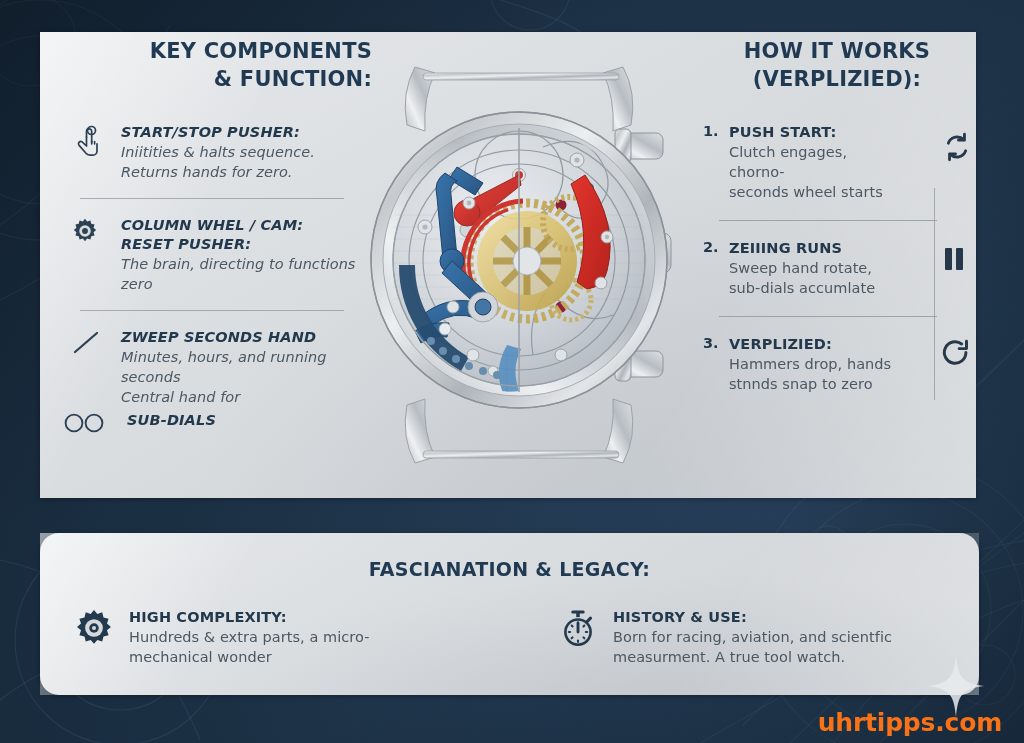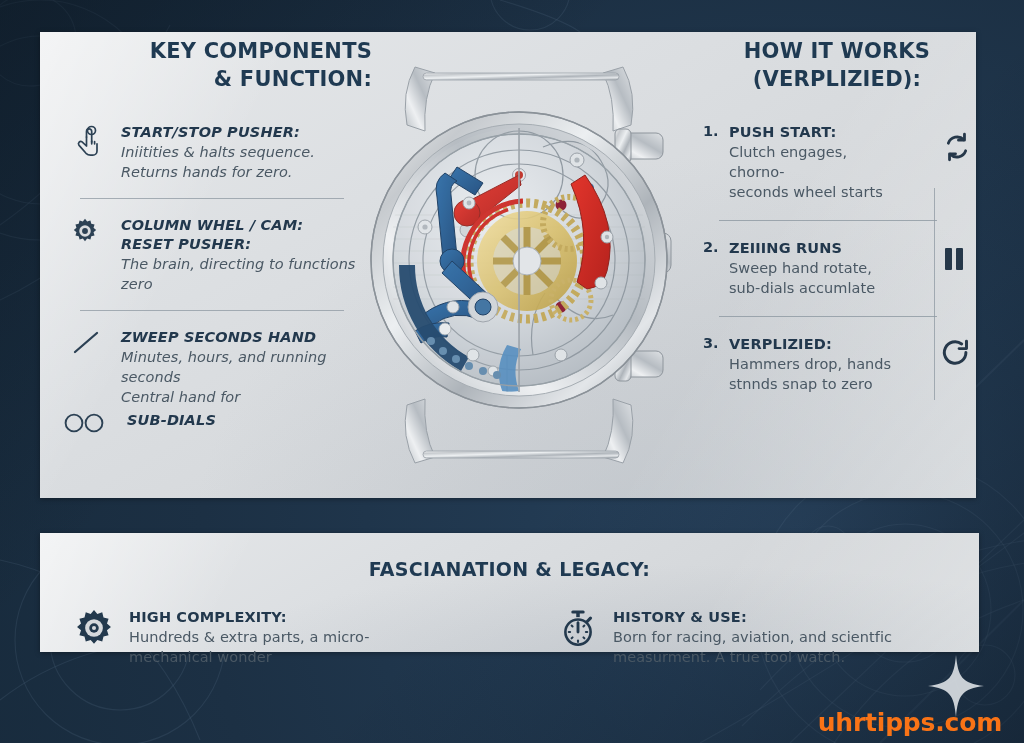--- a/index.html
+++ b/index.html
@@ -30,21 +30,21 @@
   .blueprint { position:absolute; inset:0; opacity:.45; }
   .blueprint svg { width:100%; height:100%; display:block; }
 
   
   .panel {
     position: absolute;
     background: linear-gradient(150deg, #e6e8ea 0%, #dcdfe2 35%, #d4d7da 70%, #cfd3d6 100%);
     box-shadow: 0 1px 5px rgba(0,0,0,.35);
   }
   .panel-top    { left:40px; top:32px;  width:936px; height:466px; }
-  .panel-bottom { left:40px; top:533px; width:939px; height:119px; }
+  .panel-bottom { left:40px; top:533px; width:939px; height:162px;border-radius:19px; }
 
   .panel-sheen {
     position:absolute; inset:0; pointer-events:none;
     background:
       linear-gradient(118deg, rgba(255,255,255,.55) 0%, rgba(255,255,255,0) 22%),
       linear-gradient(300deg, rgba(255,255,255,.30) 0%, rgba(255,255,255,0) 30%),
       radial-gradient(ellipse at 68% 120%, rgba(150,160,172,.30) 0%, rgba(150,160,172,0) 55%);
   }
 
   

